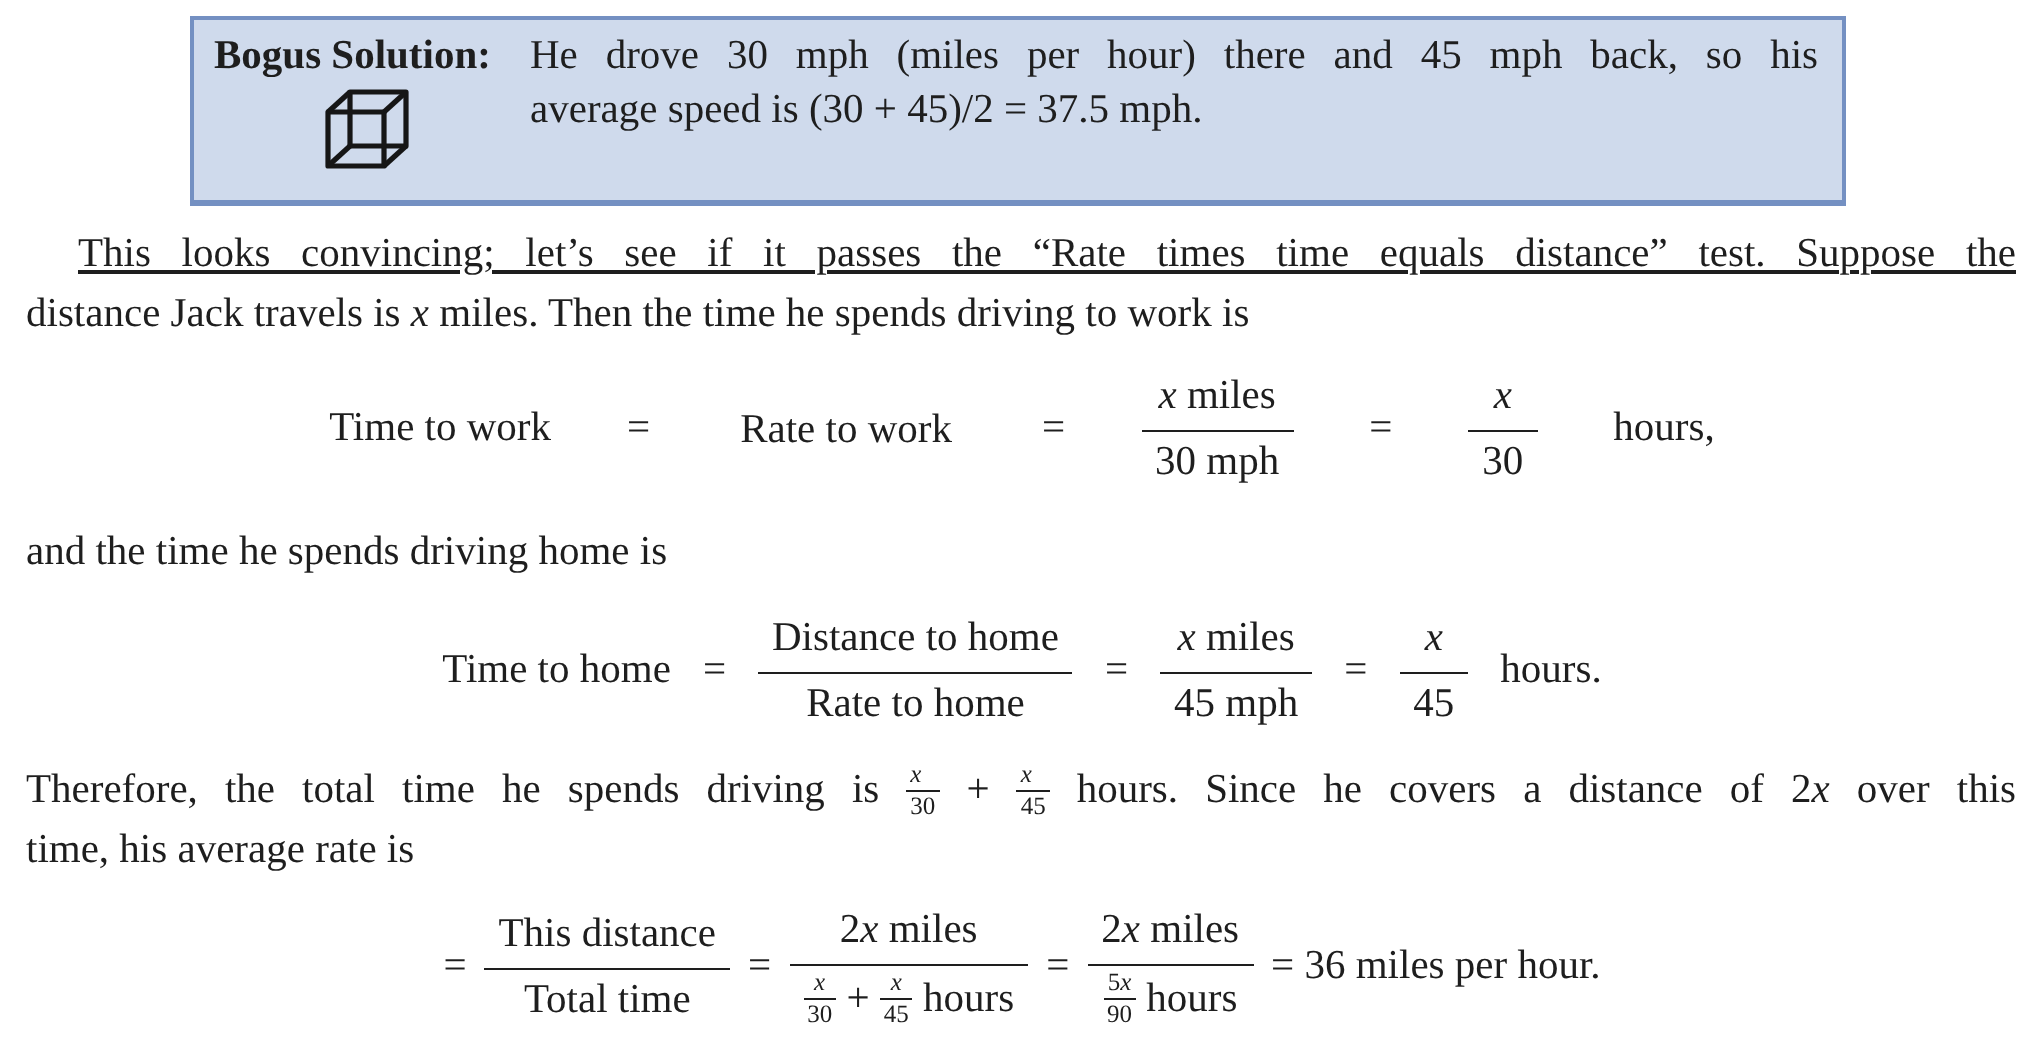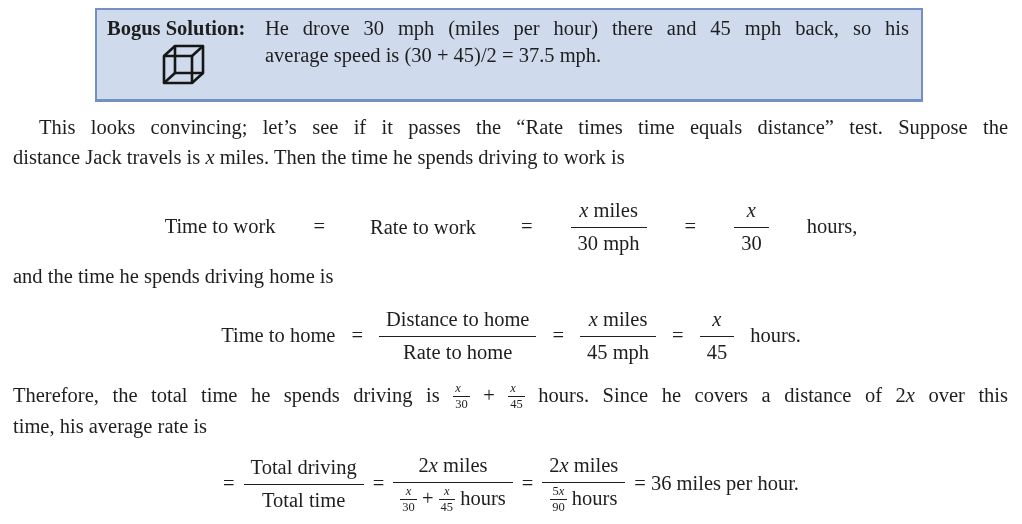--- a/index.html
+++ b/index.html
@@ -25,33 +25,33 @@
   }
   .bogus-label-col { flex: 0 0 158px; display: flex; flex-direction: column; }
   .bogus-label { font-weight: bold; white-space: nowrap; line-height: 27px; }
   .cube-wrap { margin-top: 1px; margin-left: 52px; }
   .bogus-text-col { flex: 1; line-height: 27px; padding-right: 2px; }
 
   .jline { text-align: justify; text-align-last: justify; }
 
   
   .para-intro { position: absolute; left: 13px; right: 14px; top: 112px; line-height: 30px; }
-  .para-intro .l1 { text-indent: 26px; }
+  .para-intro .l1 { text-indent: 26px; text-decoration: underline; }
   .para-home { position: absolute; left: 13px; top: 262px; line-height: 28px; }
   .para-therefore { position: absolute; left: 13px; right: 14px; top: 381px; line-height: 28px; }
 
   .var { font-style: italic; font-family: "Liberation Serif", "DejaVu Serif", serif; }
 
   
   .eq {
     position: absolute; left: 0; width: 100%;
     display: flex; justify-content: center; align-items: center;
     gap: 9px; line-height: 1.25;
   }
-  .eq-work { top: 196px; height: 62px; gap: 38px; }
+  .eq-work { top: 184px; height: 62px; gap: 38px; }
   .eq-home { top: 305px; height: 62px; gap: 16px; }
   .eq-avg  { top: 447px; height: 74px; }
 
   .frac { display: inline-block; text-align: center; vertical-align: middle; }
   .frac > .num { display: block; padding: 1px 7px 3px; border-bottom: 1.6px solid #1e1e1e; }
   .frac > .den { display: block; padding: 3px 7px 1px; }
 
   
   .sfrac {
     display: inline-block; text-align: center; vertical-align: middle;
@@ -136,21 +136,21 @@
   </div>
 
   <div class="para-therefore">
     <div class="jline"><span>Therefore, the total time he spends driving is </span><span class="sfrac"><span class="num var">x</span><span class="den">30</span></span><span> + </span><span class="sfrac"><span class="num var">x</span><span class="den">45</span></span><span> hours. Since he covers a distance of 2</span><span class="var">x</span><span> over this</span></div>
     <div>time, his average rate is</div>
   </div>
 
   <div class="eq eq-avg">
     <span>=</span>
     <span class="frac">
-      <span class="num">Total driving</span>
+      <span class="num">This distance</span>
       <span class="den">Total time</span>
     </span>
     <span>=</span>
     <span class="frac">
       <span class="num"><span>2</span><span class="var">x</span><span> miles</span></span>
       <span class="den"><span class="sfrac"><span class="num var">x</span><span class="den">30</span></span><span> + </span><span class="sfrac"><span class="num var">x</span><span class="den">45</span></span><span> hours</span></span>
     </span>
     <span>=</span>
     <span class="frac">
       <span class="num"><span>2</span><span class="var">x</span><span> miles</span></span>

